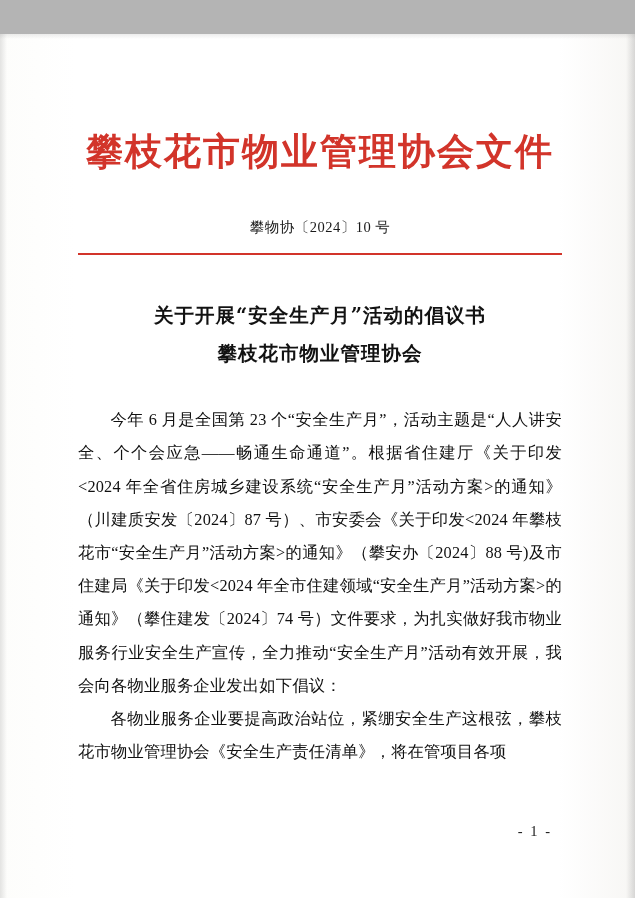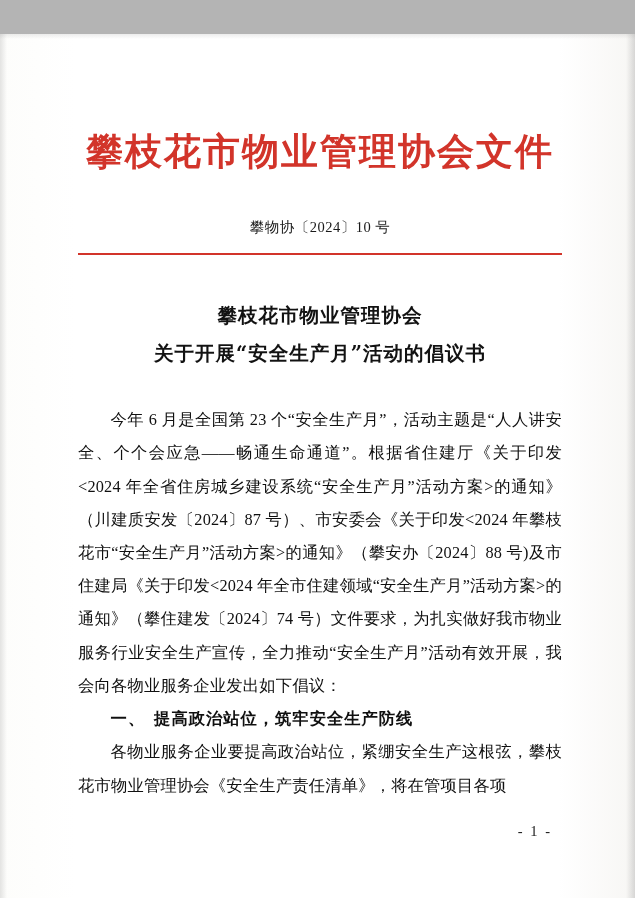--- a/index.html
+++ b/index.html
@@ -149,29 +149,26 @@
 
     <div class="masthead">
       <div class="masthead-title">攀枝花市物业管理协会文件</div>
     </div>
 
     <div class="doc-number">攀物协〔2024〕10 号</div>
 
     <div class="red-rule"></div>
 
     <div class="title-block">
+      <div>关于开展“安全生产月”活动的倡议书</div>
       <div>攀枝花市物业管理协会</div>
-      <div>关于开展“安全生产月”活动的倡议书</div>
     </div>
 
     <div class="body-text">
       <p class="para">今年 6 月是全国第 23 个“安全生产月”，活动主题是“人人讲安全、个个会应急——畅通生命通道”。根据省住建厅《关于印发&lt;2024 年全省住房城乡建设系统“安全生产月”活动方案&gt;的通知》（川建质安发〔2024〕87 号）、市安委会《关于印发&lt;2024 年攀枝花市“安全生产月”活动方案&gt;的通知》（攀安办〔2024〕88 号)及市住建局《关于印发&lt;2024 年全市住建领域“安全生产月”活动方案&gt;的通知》（攀住建发〔2024〕74 号）文件要求，为扎实做好我市物业服务行业安全生产宣传，全力推动“安全生产月”活动有效开展，我会向各物业服务企业发出如下倡议：</p>
-      <p class="heading-inline">
-        <span>一、</span><span class="gap"></span><span>提高政治站位，筑牢安全生产防线</span>
-      </p>
       <p class="para">各物业服务企业要提高政治站位，紧绷安全生产这根弦，攀枝花市物业管理协会《安全生产责任清单》，将在管项目各项</p>
     </div>
 
     <div class="page-number">- 1 -</div>
   </div>
 
   <div class="edge-shadow-left"></div>
   <div class="edge-shadow-right"></div>
   <div class="edge-shadow-top"></div>
 </div>

